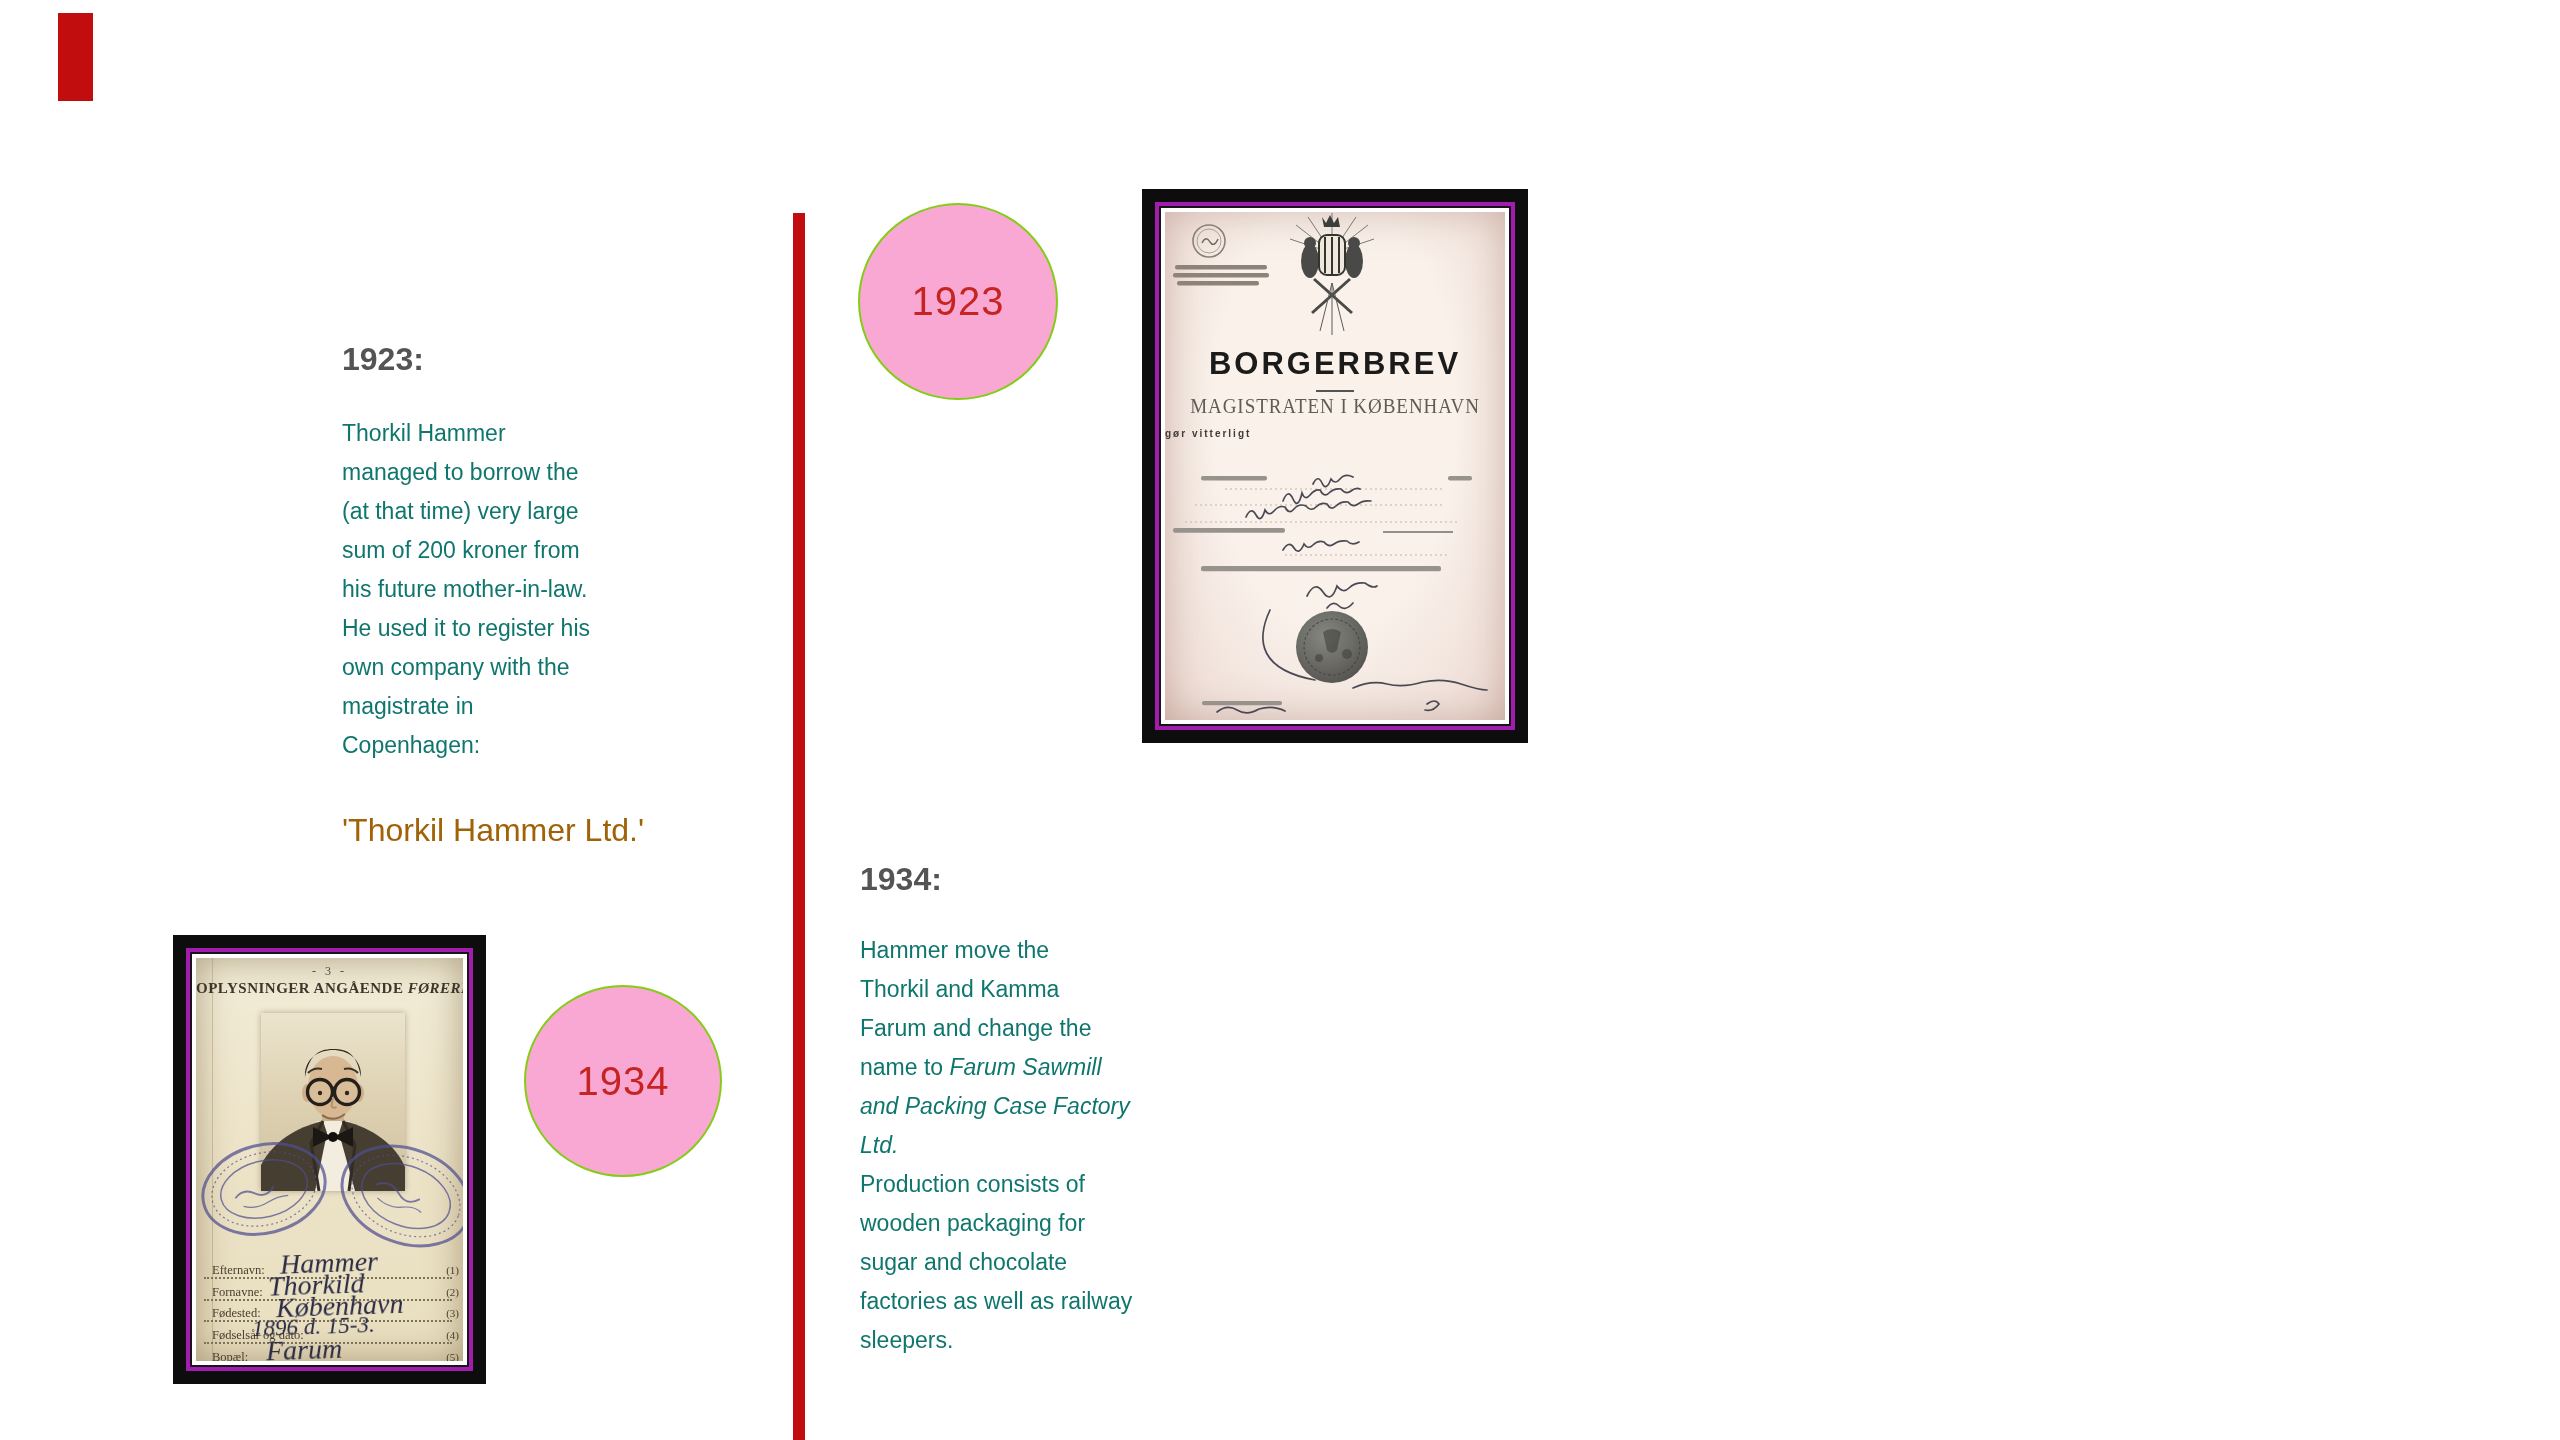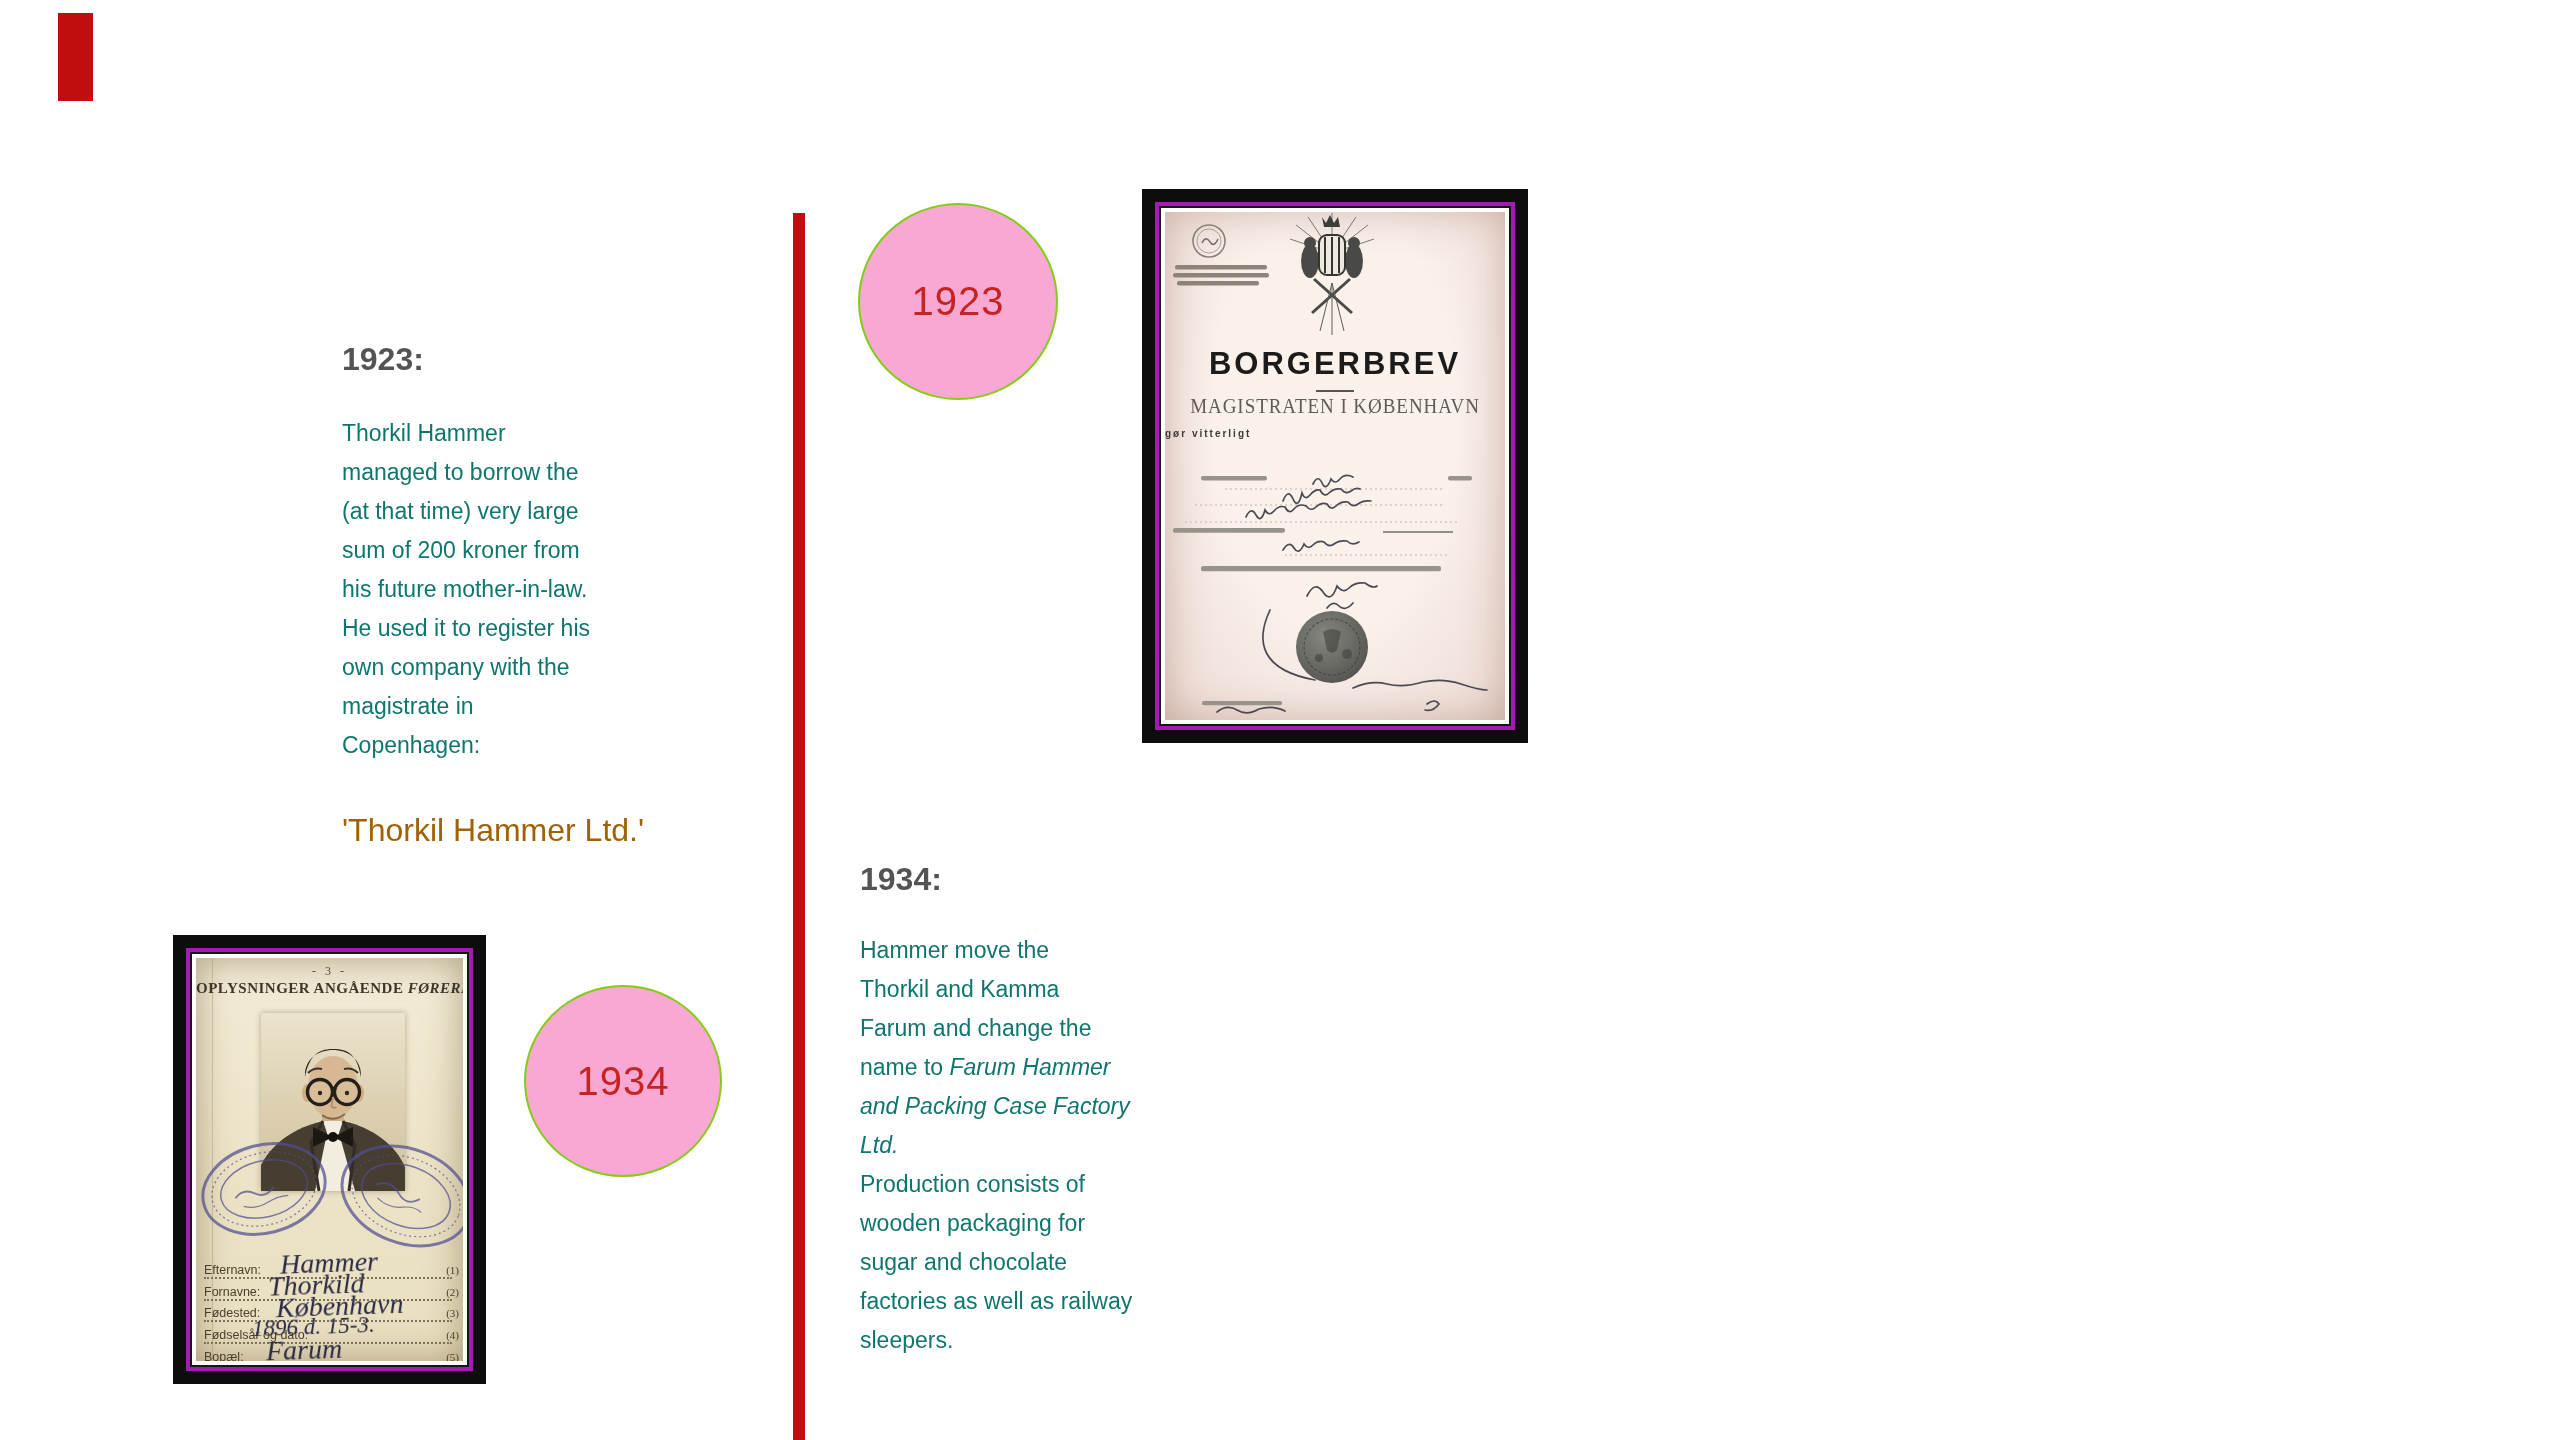--- a/index.html
+++ b/index.html
@@ -44,21 +44,21 @@
          letter-spacing:2px;color:#3f3b36;filter:blur(.5px);}
   
   .card-pageno{position:absolute;left:0;right:0;top:6px;text-align:center;font-family:"Liberation Serif",serif;
          font-size:12px;letter-spacing:3px;color:#51493a;filter:blur(.4px);}
   .card-title{position:absolute;left:0;right:0;top:22px;text-align:center;font-family:"Liberation Serif",serif;
          font-weight:bold;font-size:15px;letter-spacing:.5px;color:#3d362b;filter:blur(.35px);white-space:nowrap;}
   .photo-rect{position:absolute;left:65px;top:55px;width:144px;height:178px;overflow:hidden;
          box-shadow:0 0 6px rgba(90,70,40,.4);}
   .card-row{position:absolute;left:0;width:100%;}
   .row-line{position:absolute;left:8px;width:248px;border-bottom:2px dotted #7d7258;height:0;}
-  .row-label{position:absolute;left:8px;font-family:Liberation Sans, sans-serif;font-size:12.5px;color:#49412f;
+  .row-label{position:absolute;left:16px;font-family:Liberation Serif, serif;font-size:12.5px;color:#49412f;
          filter:blur(.5px);white-space:nowrap;}
   .row-num{position:absolute;right:4px;font-family:"Liberation Serif",serif;font-size:11px;color:#49412f;filter:blur(.4px);}
   .row-value{position:absolute;font-family:"Liberation Serif",serif;font-style:italic;font-size:28px;
          color:#2b2b46;transform:rotate(-2deg);filter:blur(.2px);white-space:nowrap;}
   .v4{font-size:23px;}
   .edge-line{position:absolute;left:16px;top:0;bottom:0;width:1px;background:rgba(150,130,90,.35);}
 </style>
 </head>
 <body>
 
@@ -86,21 +86,21 @@
   </div>
   <div class="year-circle c1934">
     <span>1934</span>
   </div>
 
   <div class="year-heading h1934">1934:</div>
   <div class="para p1934">
     <div>Hammer move the</div>
     <div>Thorkil and Kamma</div>
     <div>Farum and change the</div>
-    <div><span>name to </span><span class="it">Farum Hammer</span></div>
+    <div><span>name to </span><span class="it">Farum Sawmill</span></div>
     <div class="it">and Packing Case Factory</div>
     <div class="it">Ltd.</div>
     <div>Production consists of</div>
     <div>wooden packaging for</div>
     <div>sugar and chocolate</div>
     <div>factories as well as railway</div>
     <div>sleepers.</div>
   </div>
 
   <figure class="photo doc" style="margin:0">

